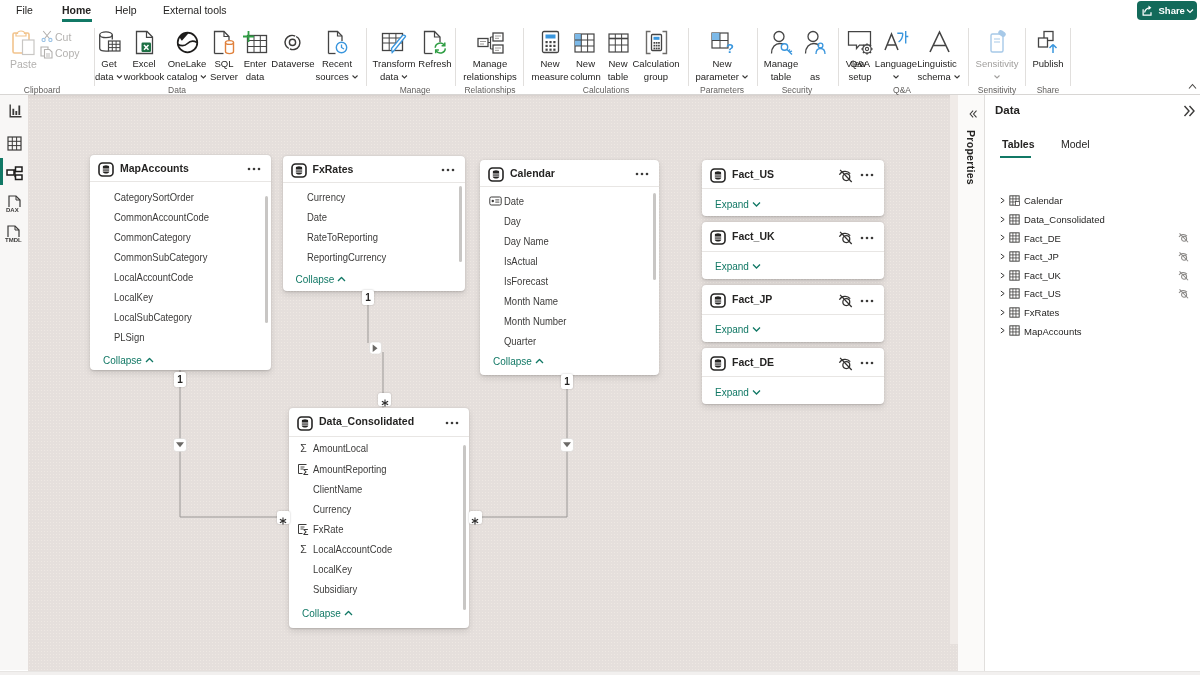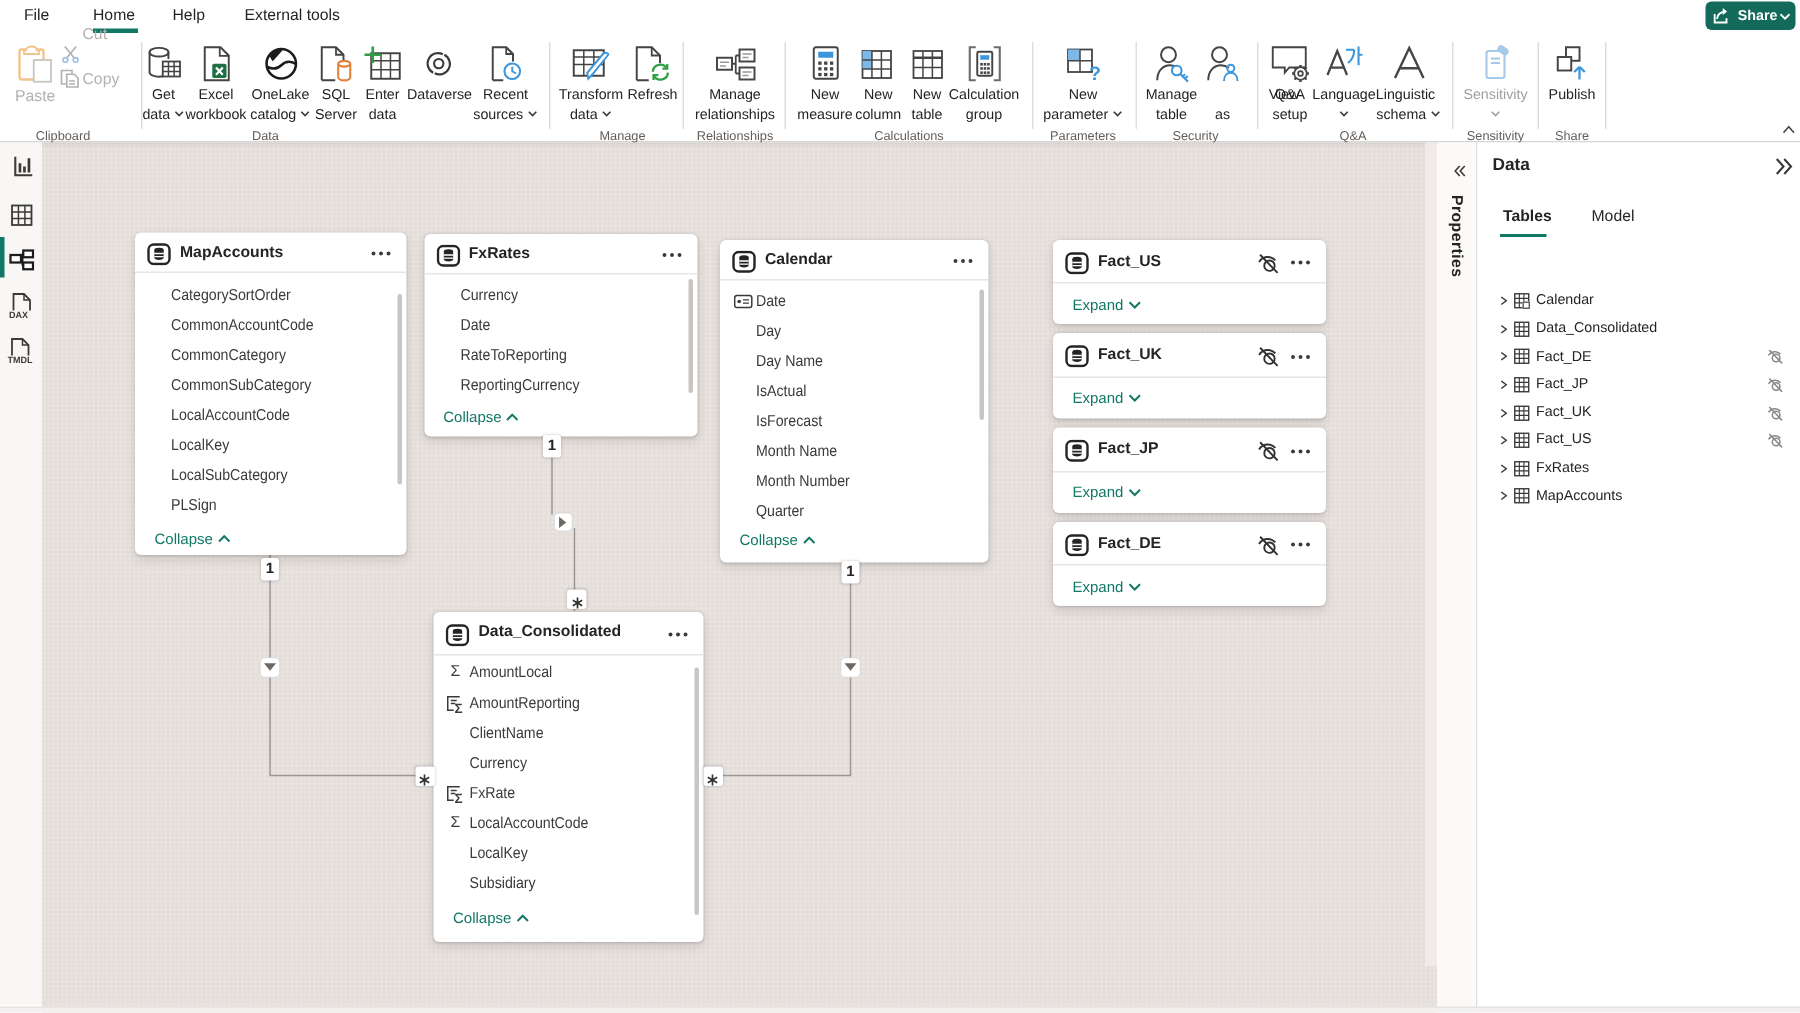--- a/index.html
+++ b/index.html
@@ -66,21 +66,21 @@
   #datapanel { position:absolute; left:985px; top:95px; width:215px; height:580px; background:#fff; }
   .treerow { position:absolute; left:0; width:215px; height:18.6px; }
   .treelbl { position:absolute; left:39px; top:50%; transform:translateY(-50%); transform-origin:0 50%; font-size:9.5px; color:#252423; white-space:nowrap; }
 </style>
 </head>
 <body>
 <div id="stage">
 
   <div id="ribbon">
     <div class="menuitem" style="left:16px;">File</div>
-    <div class="menuitem" style="left:62px;font-weight:normal;">Home</div>
+    <div class="menuitem" style="left:62px;font-weight:bold;">Home</div>
     <div id="home-underline"></div>
     <div class="menuitem" style="left:115px;">Help</div>
     <div class="menuitem" style="left:163px;">External tools</div>
     <div id="share">
       <svg class="abs" style="left:4px;top:3.5px" width="12.5" height="13" viewBox="0 0 13 13">
         <path d="M2.2 5.2 V11.2 h8.2 V8.2" fill="none" stroke="#fff" stroke-width="1.3"></path>
         <path d="M3.8 8.6 C4.2 5.4 6.2 3.9 9.3 3.7" fill="none" stroke="#fff" stroke-width="1.3"></path>
         <path d="M7.8 1.2 L10.8 3.6 L7.8 6 z" fill="#fff"></path>
       </svg>
       <div class="abs" style="left:22px;top:4px;font-size:9.5px;font-weight:bold;color:#fff">Share</div>
@@ -104,21 +104,21 @@
       <rect x="1" y="3" width="16" height="20" rx="1.5" fill="none" stroke="#f2c48d" stroke-width="1.6"></rect>
       <path d="M5.5 3.5 c0-1.5 1.5-2.5 3.5-2.5 s3.5 1 3.5 2.5 l1.5 0 v2.5 h-10 v-2.5 z" fill="#fff" stroke="#f2c48d" stroke-width="1.2"></path>
       <rect x="10.5" y="10" width="11.5" height="14.5" fill="#fff" stroke="#c8c6c4" stroke-width="1.2"></rect>
     </svg>
     <div class="abs" style="left:10px;top:58px;font-size:10.5px;color:#b3b1af">Paste</div>
     <svg class="abs" style="left:41px;top:30px" width="12" height="12" viewBox="0 0 12 12">
       <path d="M2.2 1 L8.8 9 M9.8 1 L3.2 9" fill="none" stroke="#b3b1af" stroke-width="1.1"></path>
       <circle cx="2.6" cy="10" r="1.6" fill="none" stroke="#9cc3e5" stroke-width="1.1"></circle>
       <circle cx="9.4" cy="10" r="1.6" fill="none" stroke="#9cc3e5" stroke-width="1.1"></circle>
     </svg>
-    <div class="abs" style="left:55px;top:17px;font-size:10.5px;color:#b3b1af">Cut</div>
+    <div class="abs" style="left:55px;top:31px;font-size:10.5px;color:#b3b1af">Cut</div>
     <svg class="abs" style="left:40px;top:46px" width="13" height="13" viewBox="0 0 13 13">
       <path d="M8 3 V1 H1 v9 h3" fill="none" stroke="#b3b1af" stroke-width="1.1"></path>
       <path d="M4.5 3.5 h5 l2.5 2.5 v6 h-7.5 z" fill="#fff" stroke="#b3b1af" stroke-width="1.1"></path>
       <path d="M6 8 h4 M6 10 h4" stroke="#b3b1af" stroke-width="0.9"></path>
     </svg>
     <div class="abs" style="left:55px;top:47px;font-size:10.5px;color:#b3b1af">Copy</div>
 
     <svg class="ricon" style="left:98px" width="23" height="25" viewBox="0 0 23 25">
       <path d="M1.7 4.8 v13.4 c0 1.6 2.8 2.9 6.3 2.9 1 0 2-.1 2.8-.3" fill="none" stroke="#444" stroke-width="1.3"></path>
       <ellipse cx="8" cy="4.8" rx="6.3" ry="2.9" fill="none" stroke="#444" stroke-width="1.3"></ellipse>

